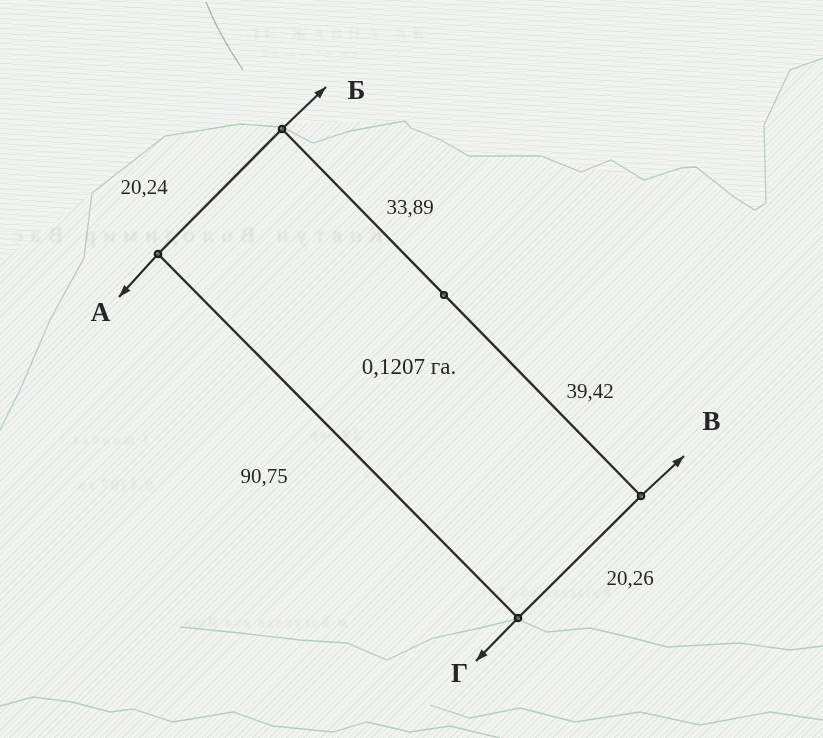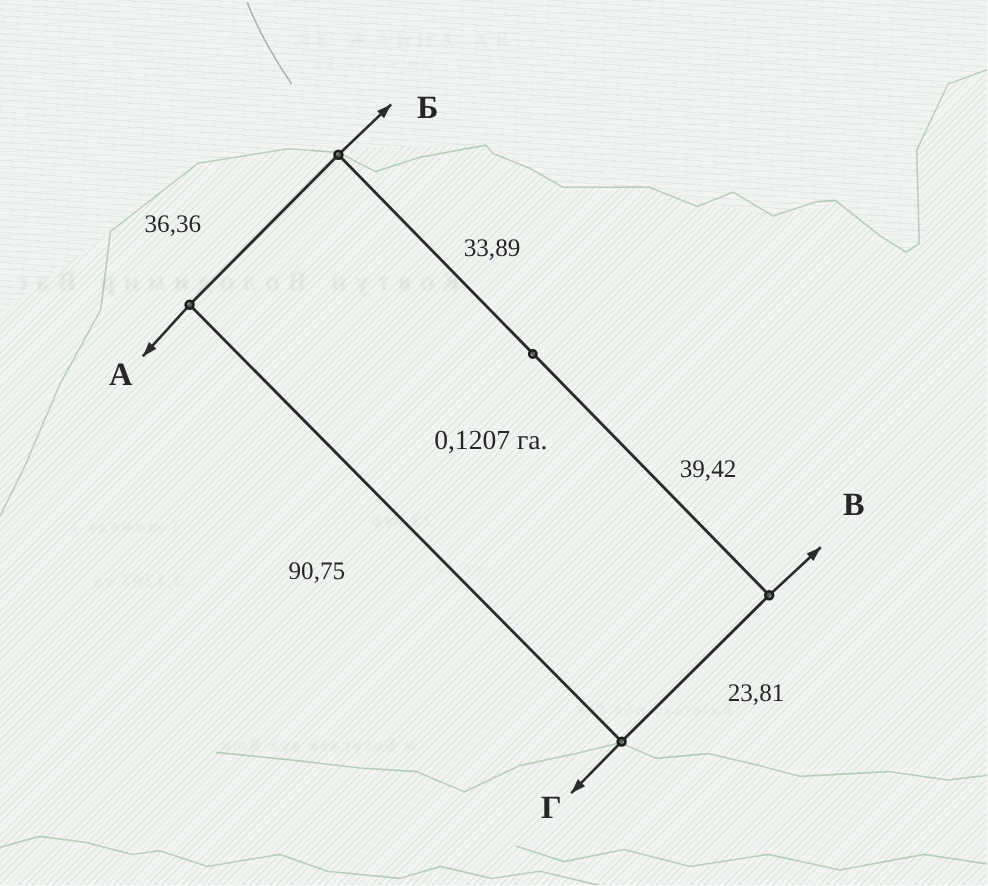--- a/index.html
+++ b/index.html
@@ -73,25 +73,25 @@
       <circle cx="518" cy="618" r="3.2" fill="rgba(130,130,130,0.55)" stroke="#1e1e1e" stroke-width="2.3"></circle>
       <circle cx="444" cy="295" r="3" fill="rgba(130,130,130,0.55)" stroke="#1e1e1e" stroke-width="2.2"></circle>
     </svg>
 
   <div id="labels">
     <div class="lbl vlabel" style="left: 101px; top: 312px;">А</div>
     <div class="lbl vlabel" style="left: 357px; top: 90px;">Б</div>
     <div class="lbl vlabel" style="left: 712px; top: 421px;">В</div>
     <div class="lbl vlabel" style="left: 460px; top: 673px;">Г</div>
 
-    <div class="lbl mlabel" style="left: 144px; top: 187px;">36,36</div>
+    <div class="lbl mlabel" style="left: 144px; top: 187px;">20,24</div>
     <div class="lbl mlabel" style="left: 410px; top: 207px;">33,89</div>
     <div class="lbl mlabel" style="left: 590px; top: 391px;">39,42</div>
     <div class="lbl mlabel" style="left: 264px; top: 476px;">90,75</div>
-    <div class="lbl mlabel" style="left: 630px; top: 578px;">23,81</div>
+    <div class="lbl mlabel" style="left: 630px; top: 578px;">20,26</div>
 
     <div class="lbl arealabel" style="left: 409px; top: 367px;">0,1207 га.</div>
   </div>
 <div class="ghost" style="left: 247px; top: 24px; font-size: 17px; opacity: 0.1; letter-spacing: 6px;">ЛЕ ЖАВНА АК</div>
     <div class="ghost" style="left: 262px; top: 46px; font-size: 12px; opacity: 0.09; letter-spacing: 4px;">пв на ть на</div>
     <div class="ghost mir" style="left: 5px; top: 222px; font-size: 22px; opacity: 0.16; letter-spacing: 8px;">Ковтун Володимир Вас</div>
     <div class="ghost mir" style="left: 308px; top: 426px; font-size: 15px; opacity: 0.13; letter-spacing: 2px;">29 бер</div>
     <div class="ghost mir" style="left: 57px; top: 432px; font-size: 14px; opacity: 0.12; letter-spacing: 3px;">і шинная і</div>
     <div class="ghost mir" style="left: 77px; top: 477px; font-size: 15px; opacity: 0.13; letter-spacing: 2px;">0,1207 га</div>
     <div class="ghost mir" style="left: 360px; top: 466px; font-size: 13px; opacity: 0.11; letter-spacing: 3px;">єс ьє</div>

